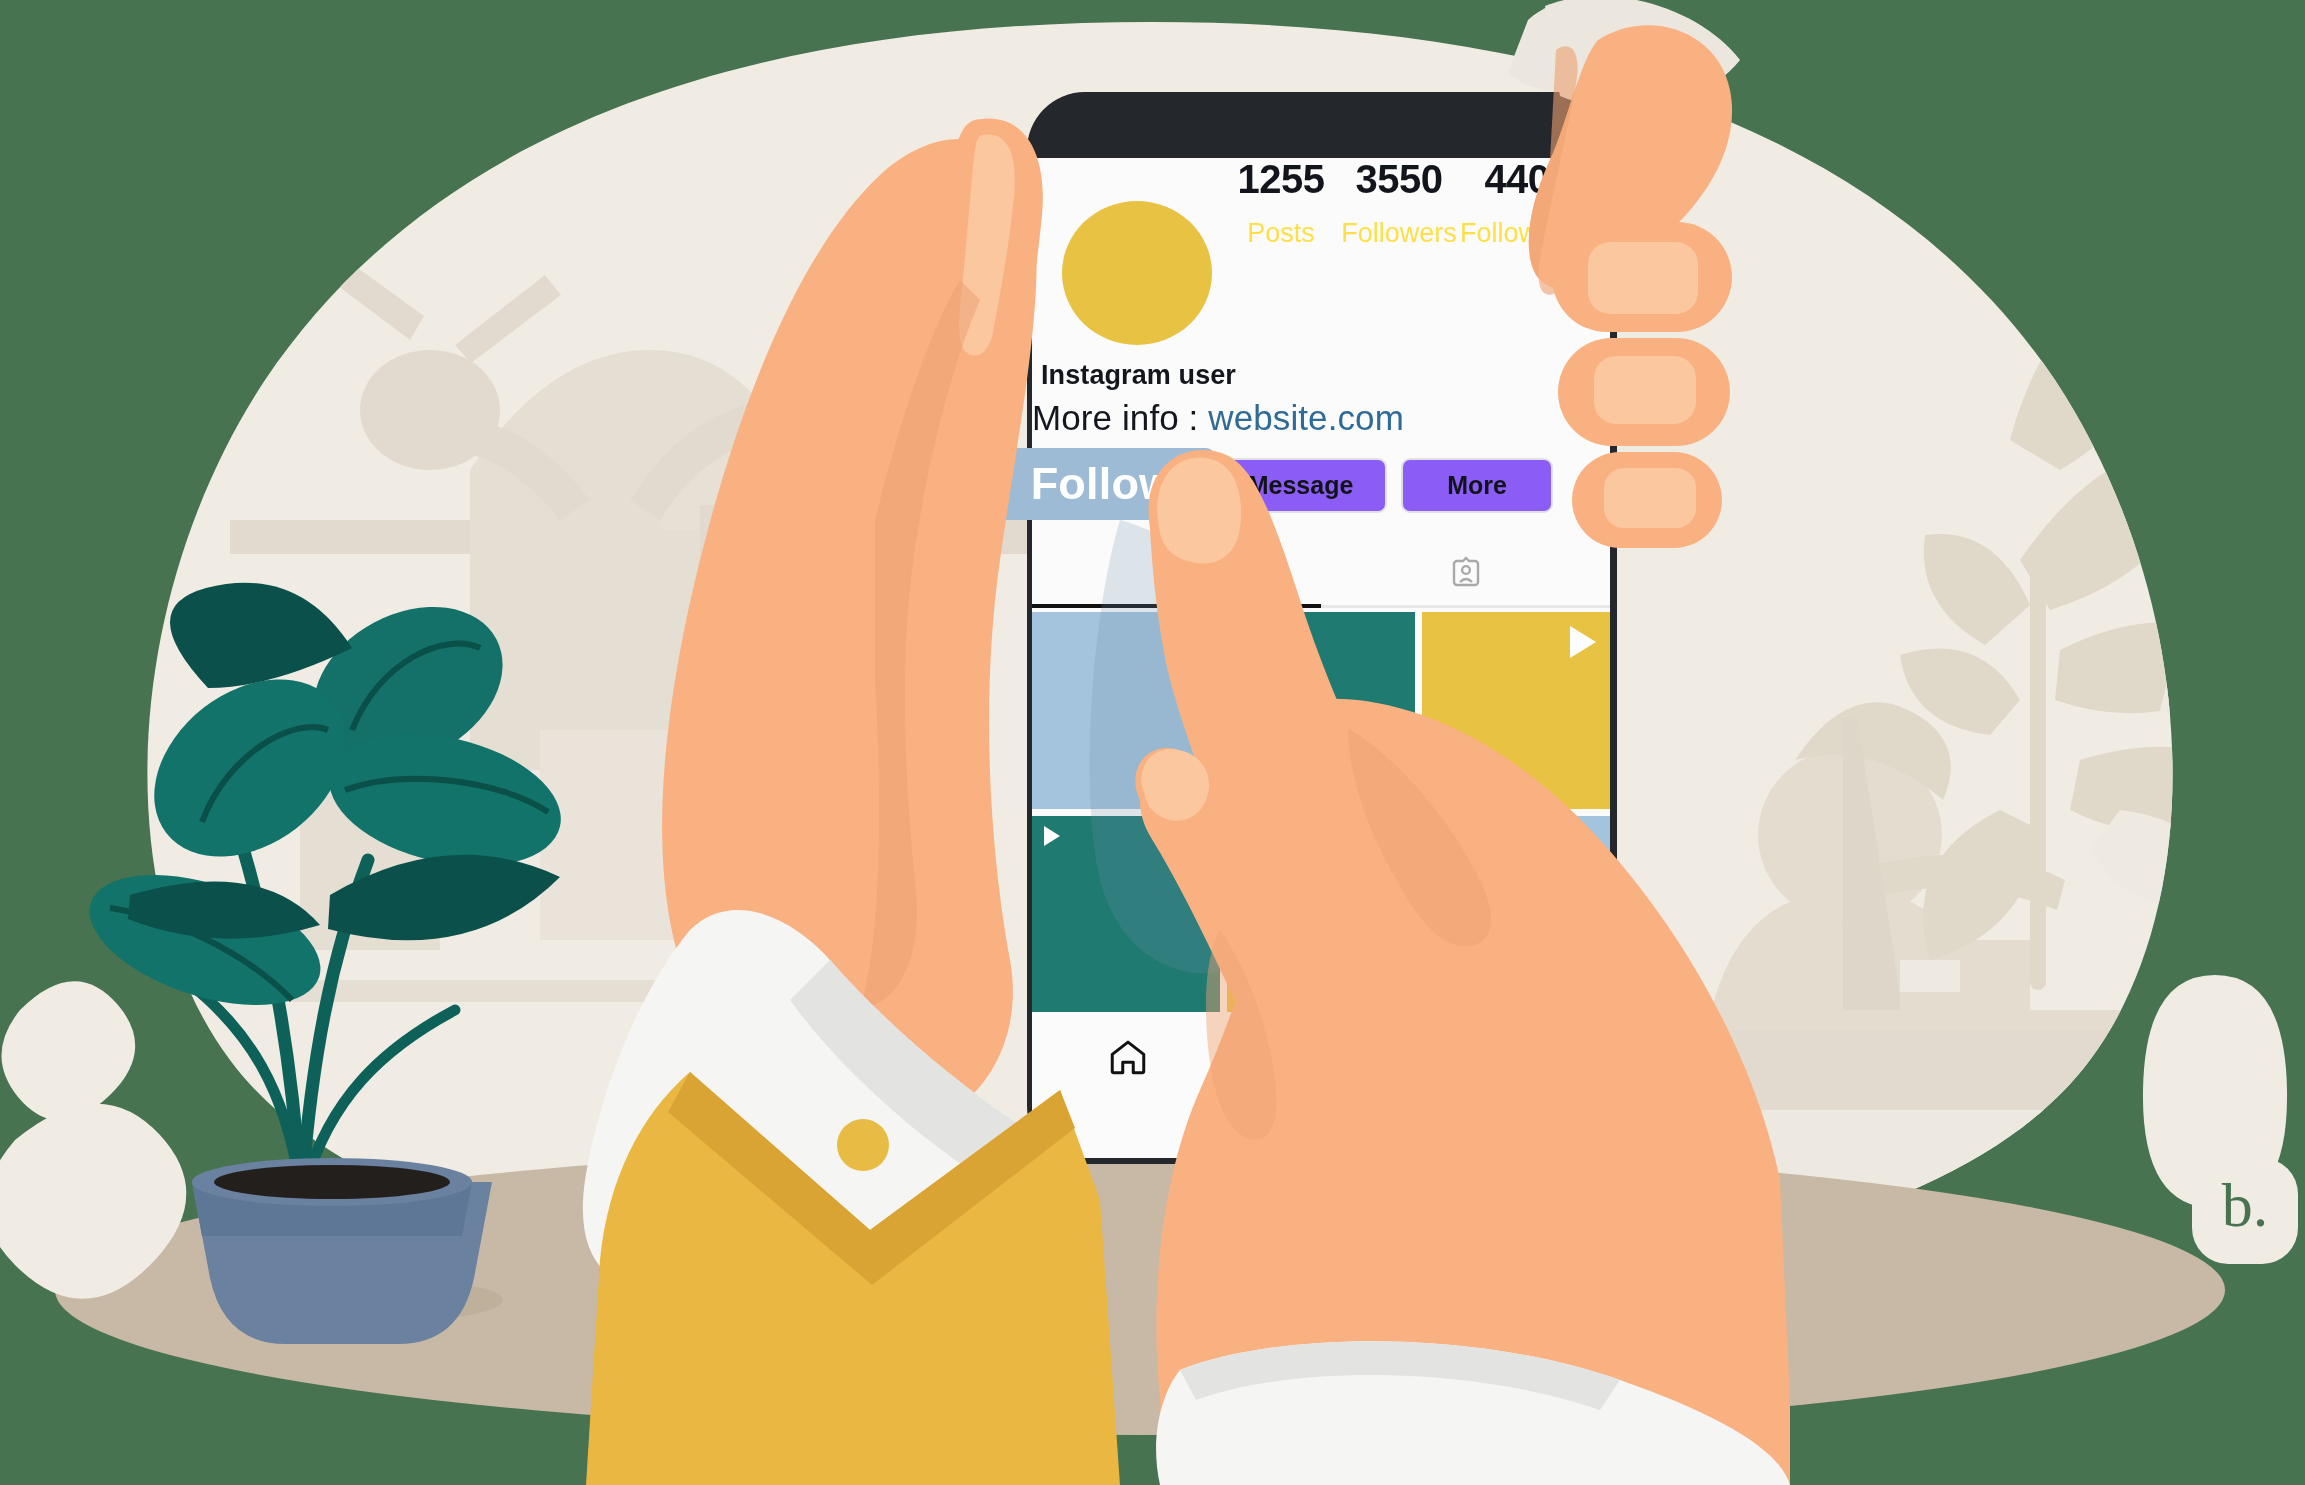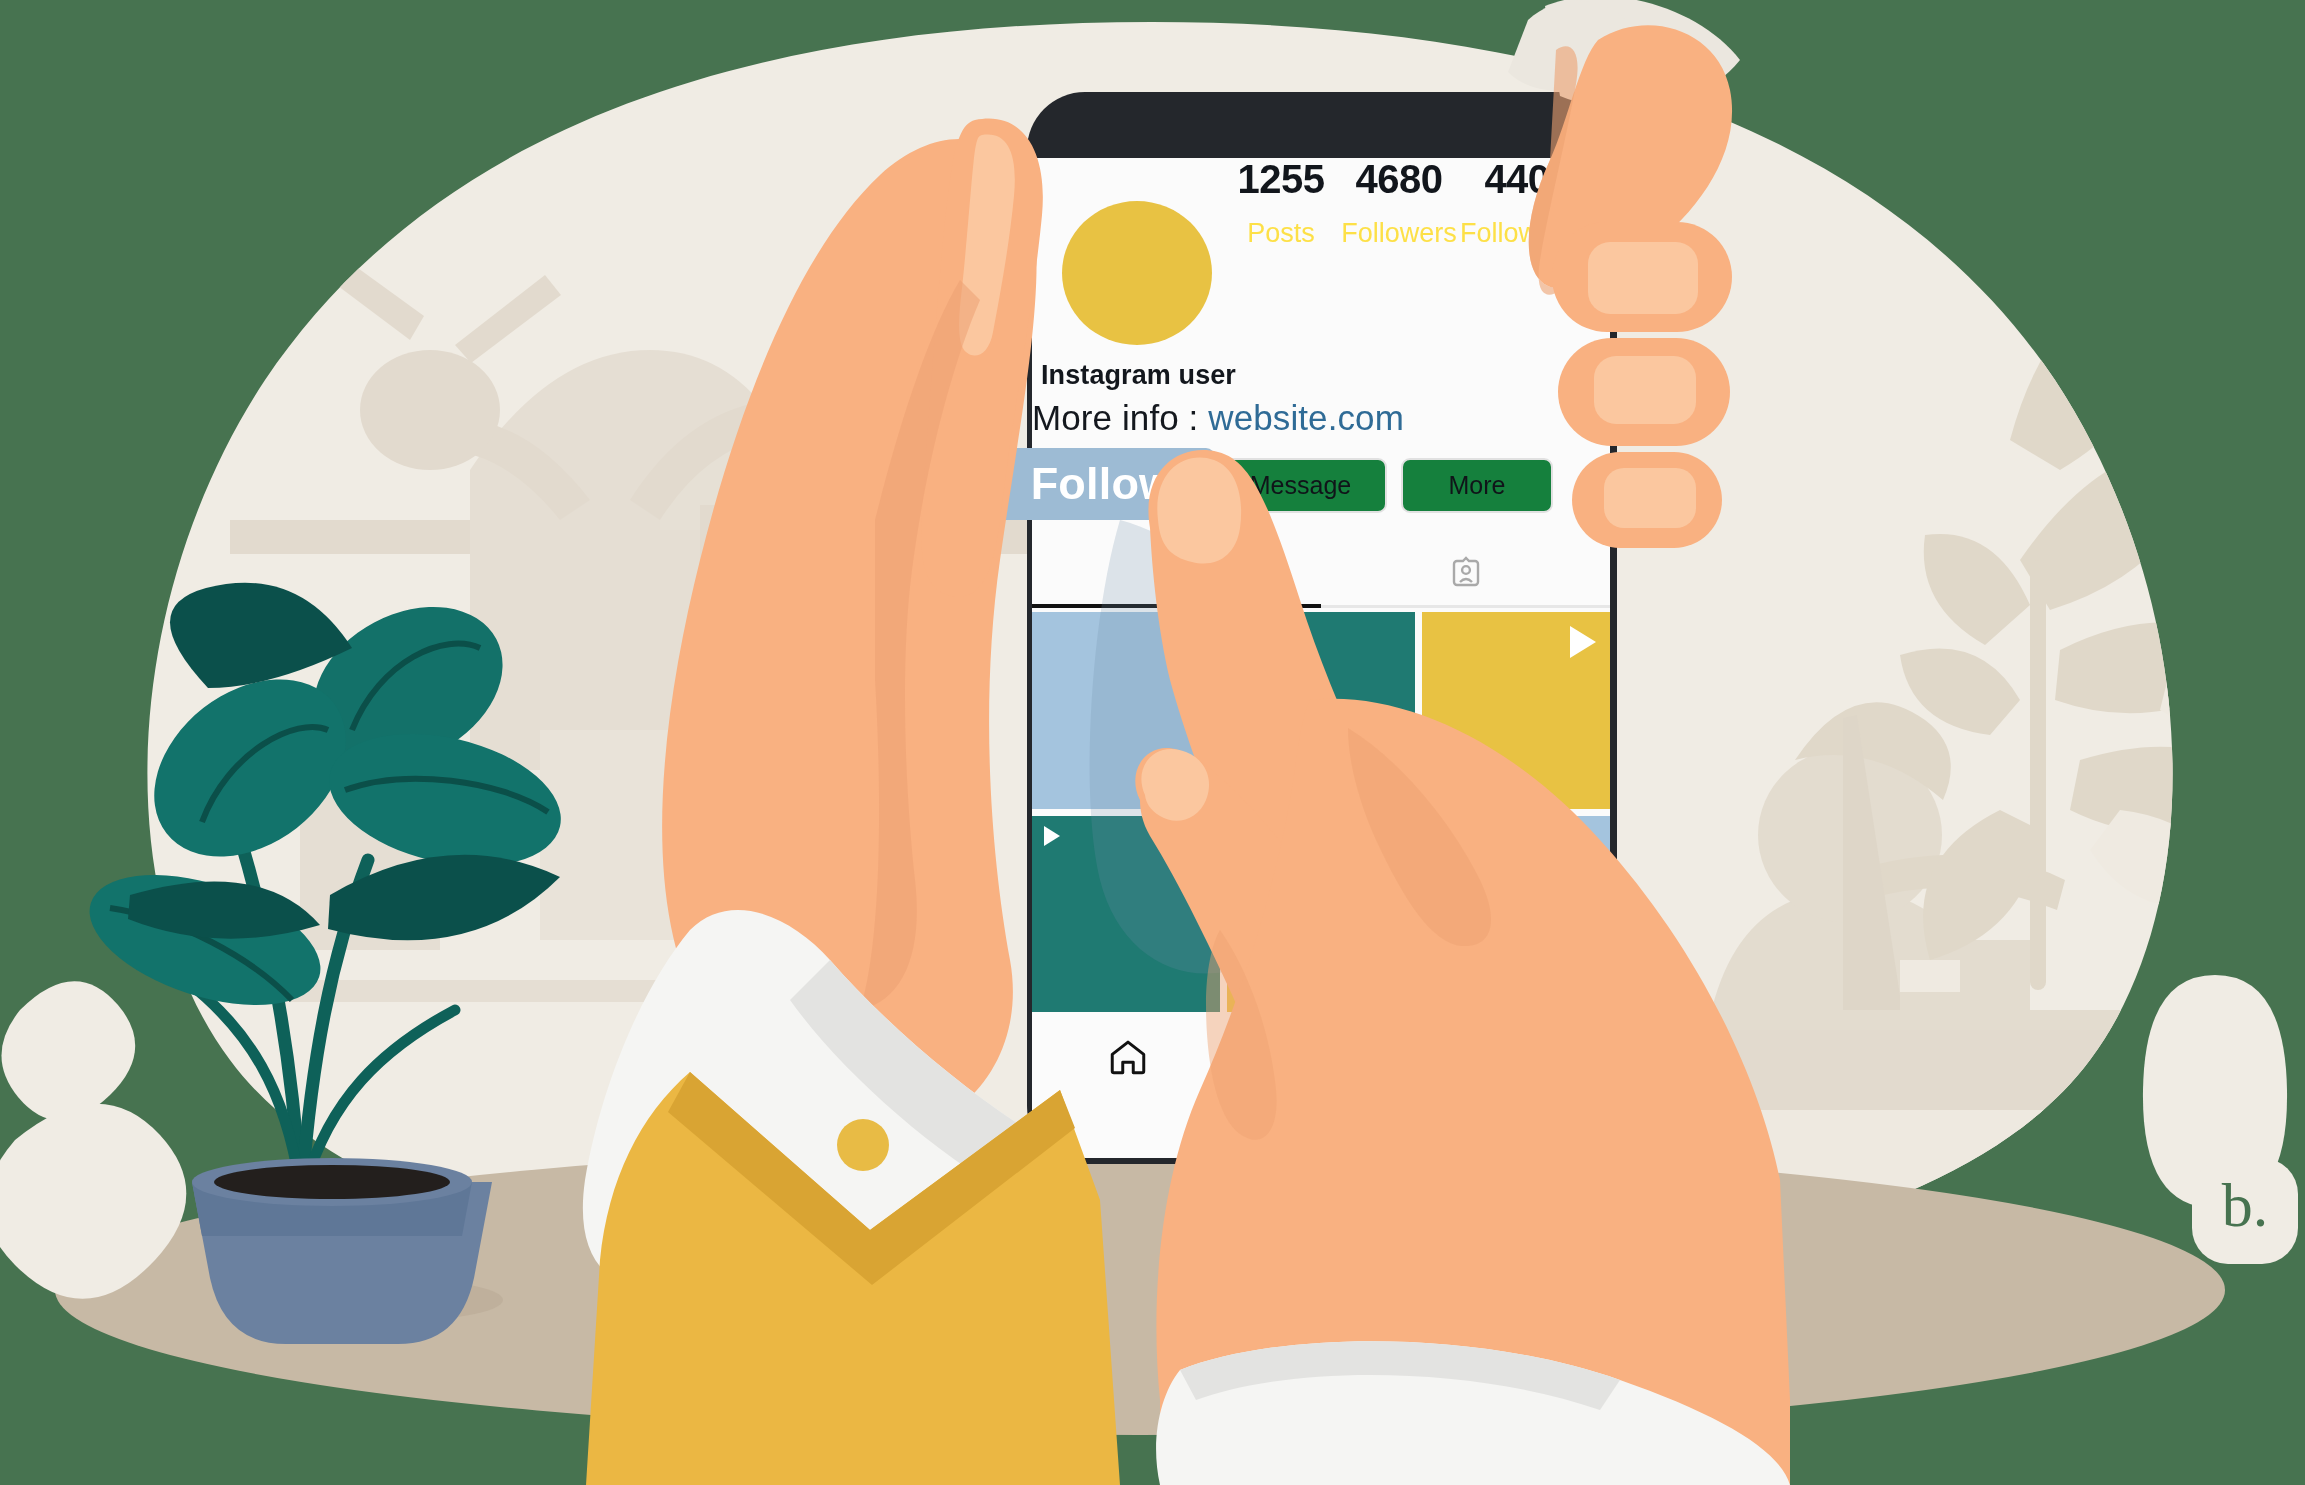--- a/index.html
+++ b/index.html
@@ -46,22 +46,22 @@
     position:absolute;left:-42px;top:290px;
     width:225px;height:72px;border-radius:9px;
     background:#9dbbd4;border:0;
     color:#ffffff;font-size:45px;font-weight:bold;
     font-family:"Liberation Sans",sans-serif;
     display:flex;align-items:center;justify-content:center;
     letter-spacing:.2px;
   }
   .btn-outline{
     position:absolute;top:300px;height:55px;border-radius:9px;
-    background:#15803d;border:2px solid #e1e1e1;
-    color:#101419;font-size:25px;font-weight:normal;
+    background:#8b5cf6;border:2px solid #e1e1e1;
+    color:#101419;font-size:25px;font-weight:bold;
     font-family:"Liberation Sans",sans-serif;
     display:flex;align-items:center;justify-content:center;
   }
   #btn-message{left:182px;width:173px;}
   #btn-email{left:369px;width:152px;}
 
   .tabbar{
     position:absolute;left:0px;top:386px;width:578px;height:62px;
     display:flex;
   }
@@ -211,21 +211,21 @@
 </div>
 
 <div class="phone-ui">
 
   <div class="stats-row">
     <div class="stat">
       <div class="num">1255</div>
       <div class="lbl">Posts</div>
     </div>
     <div class="stat">
-      <div class="num">4680</div>
+      <div class="num">3550</div>
       <div class="lbl">Followers</div>
     </div>
     <div class="stat">
       <div class="num">440</div>
       <div class="lbl">Following</div>
     </div>
   </div>
 
   <div class="uname">Instagram user</div>
   <div class="moreinfo"><span>More info : </span><a href="#">website.com</a></div>

